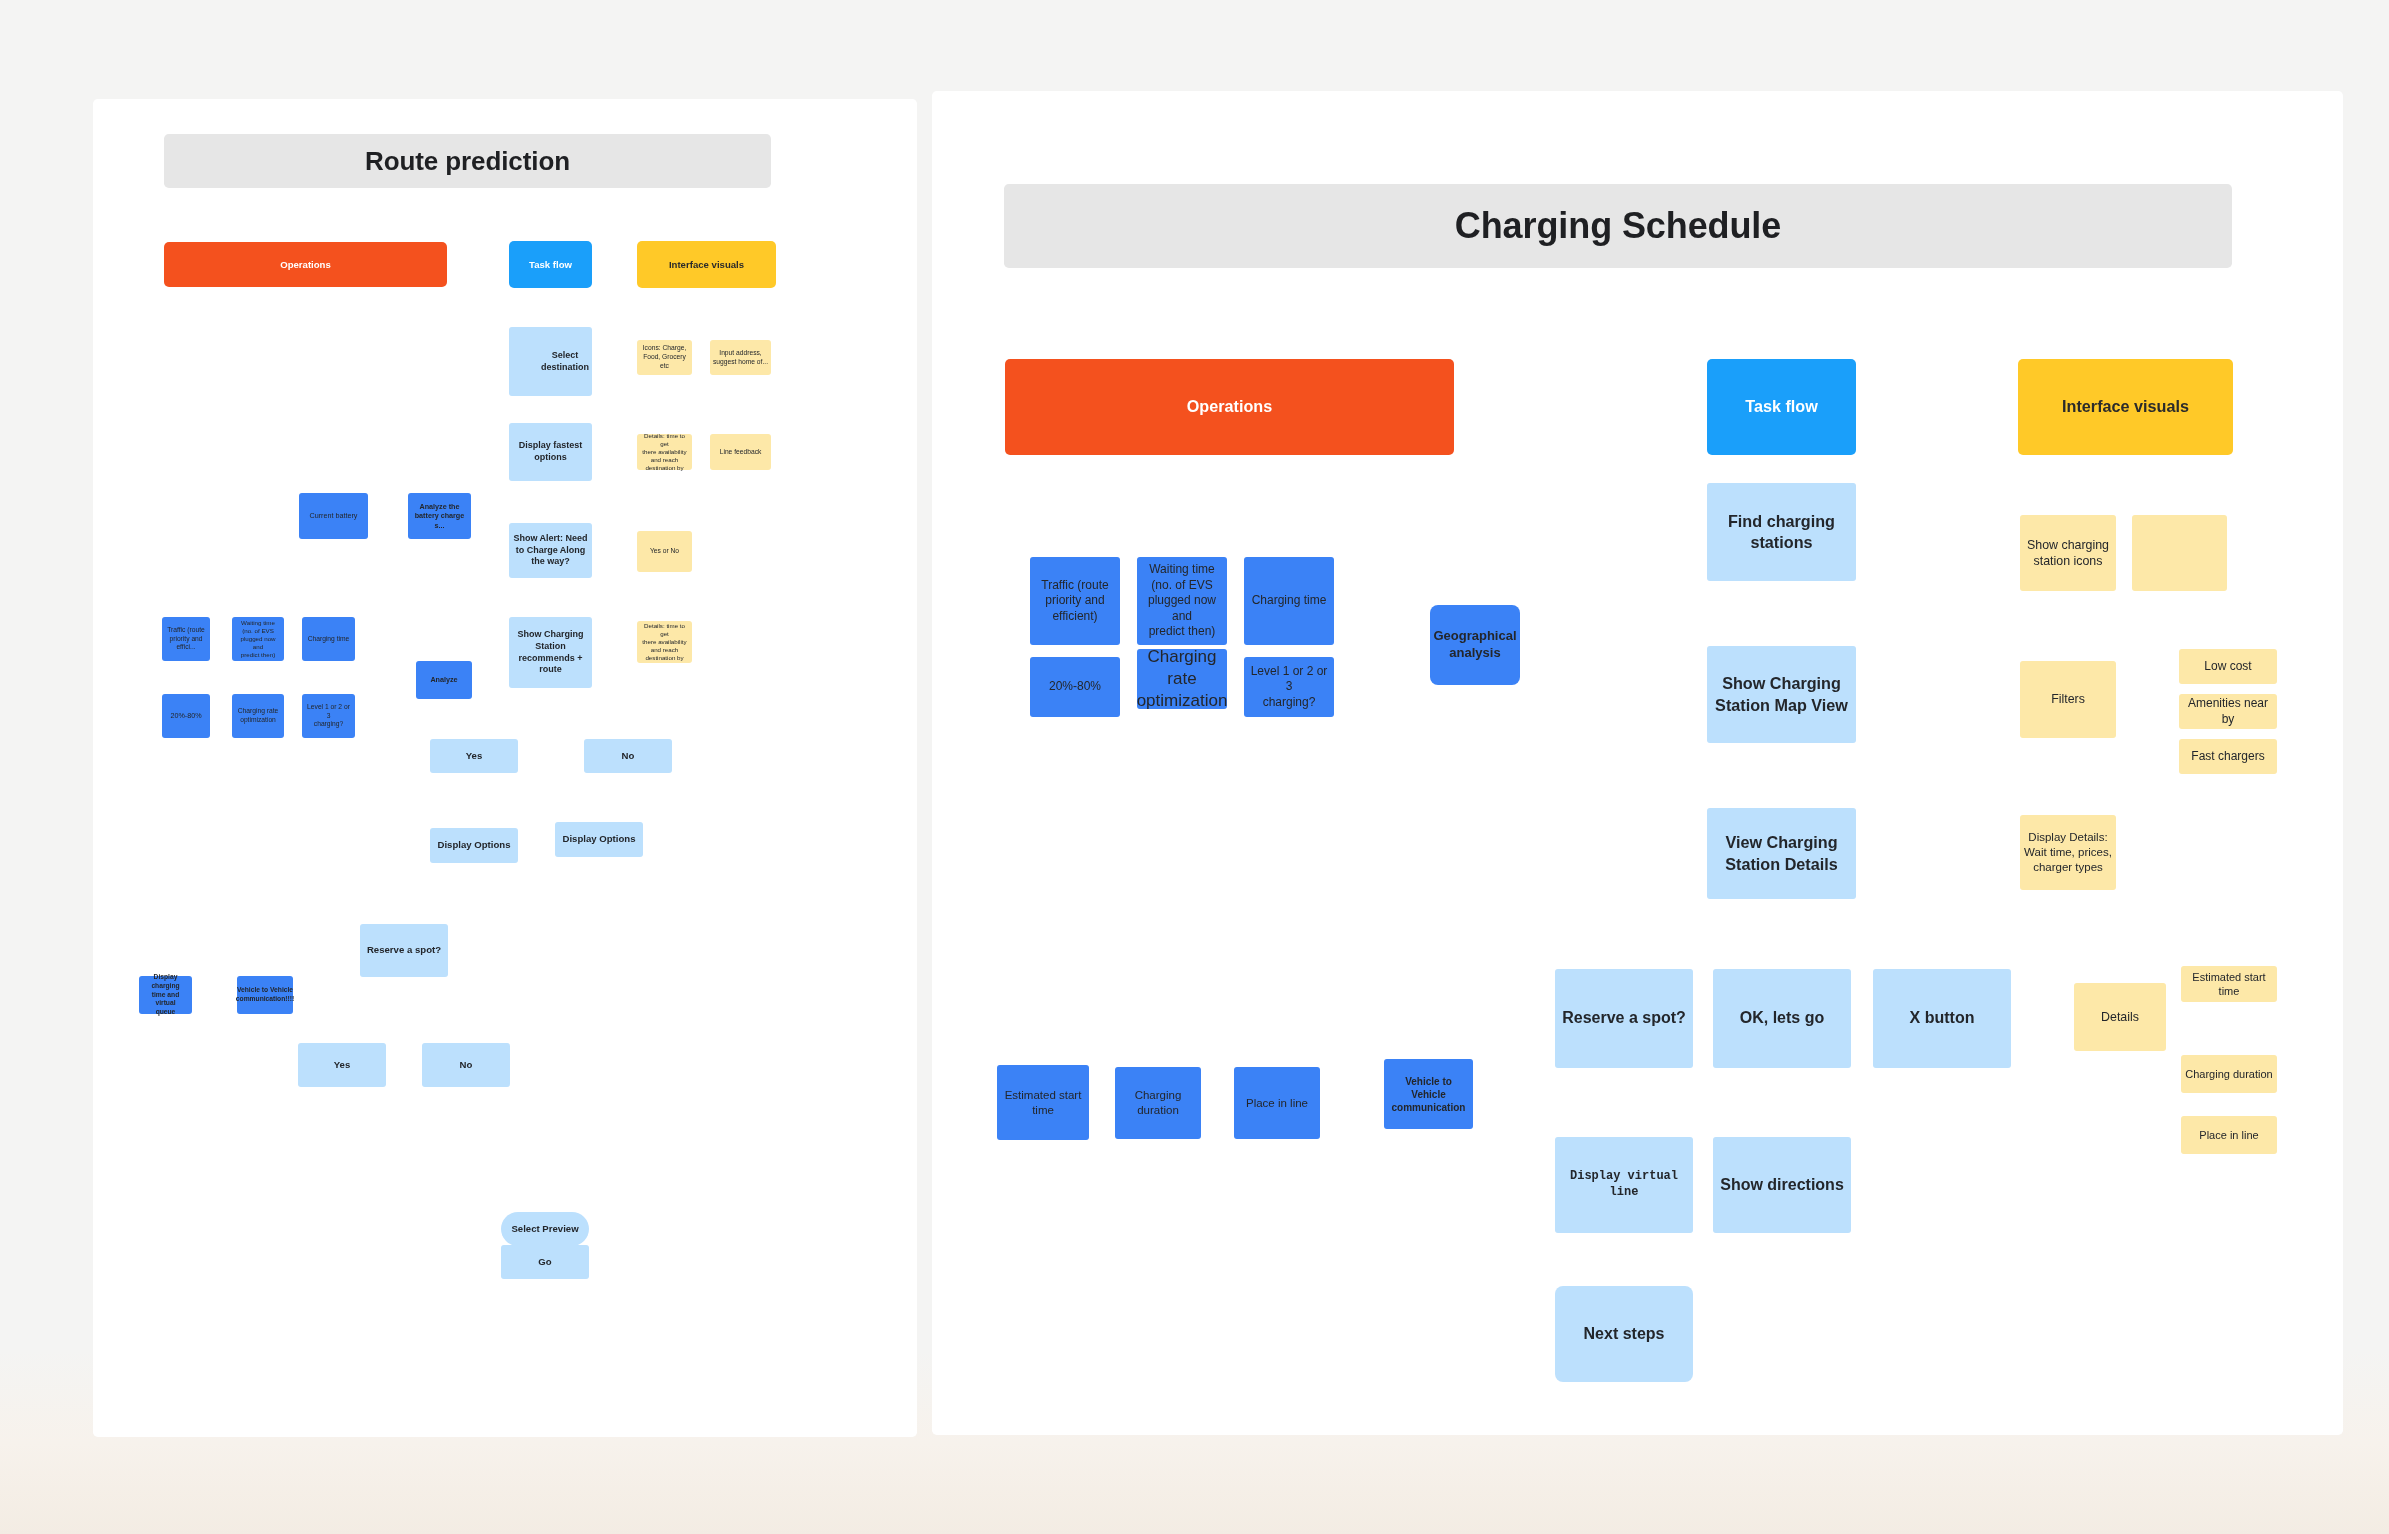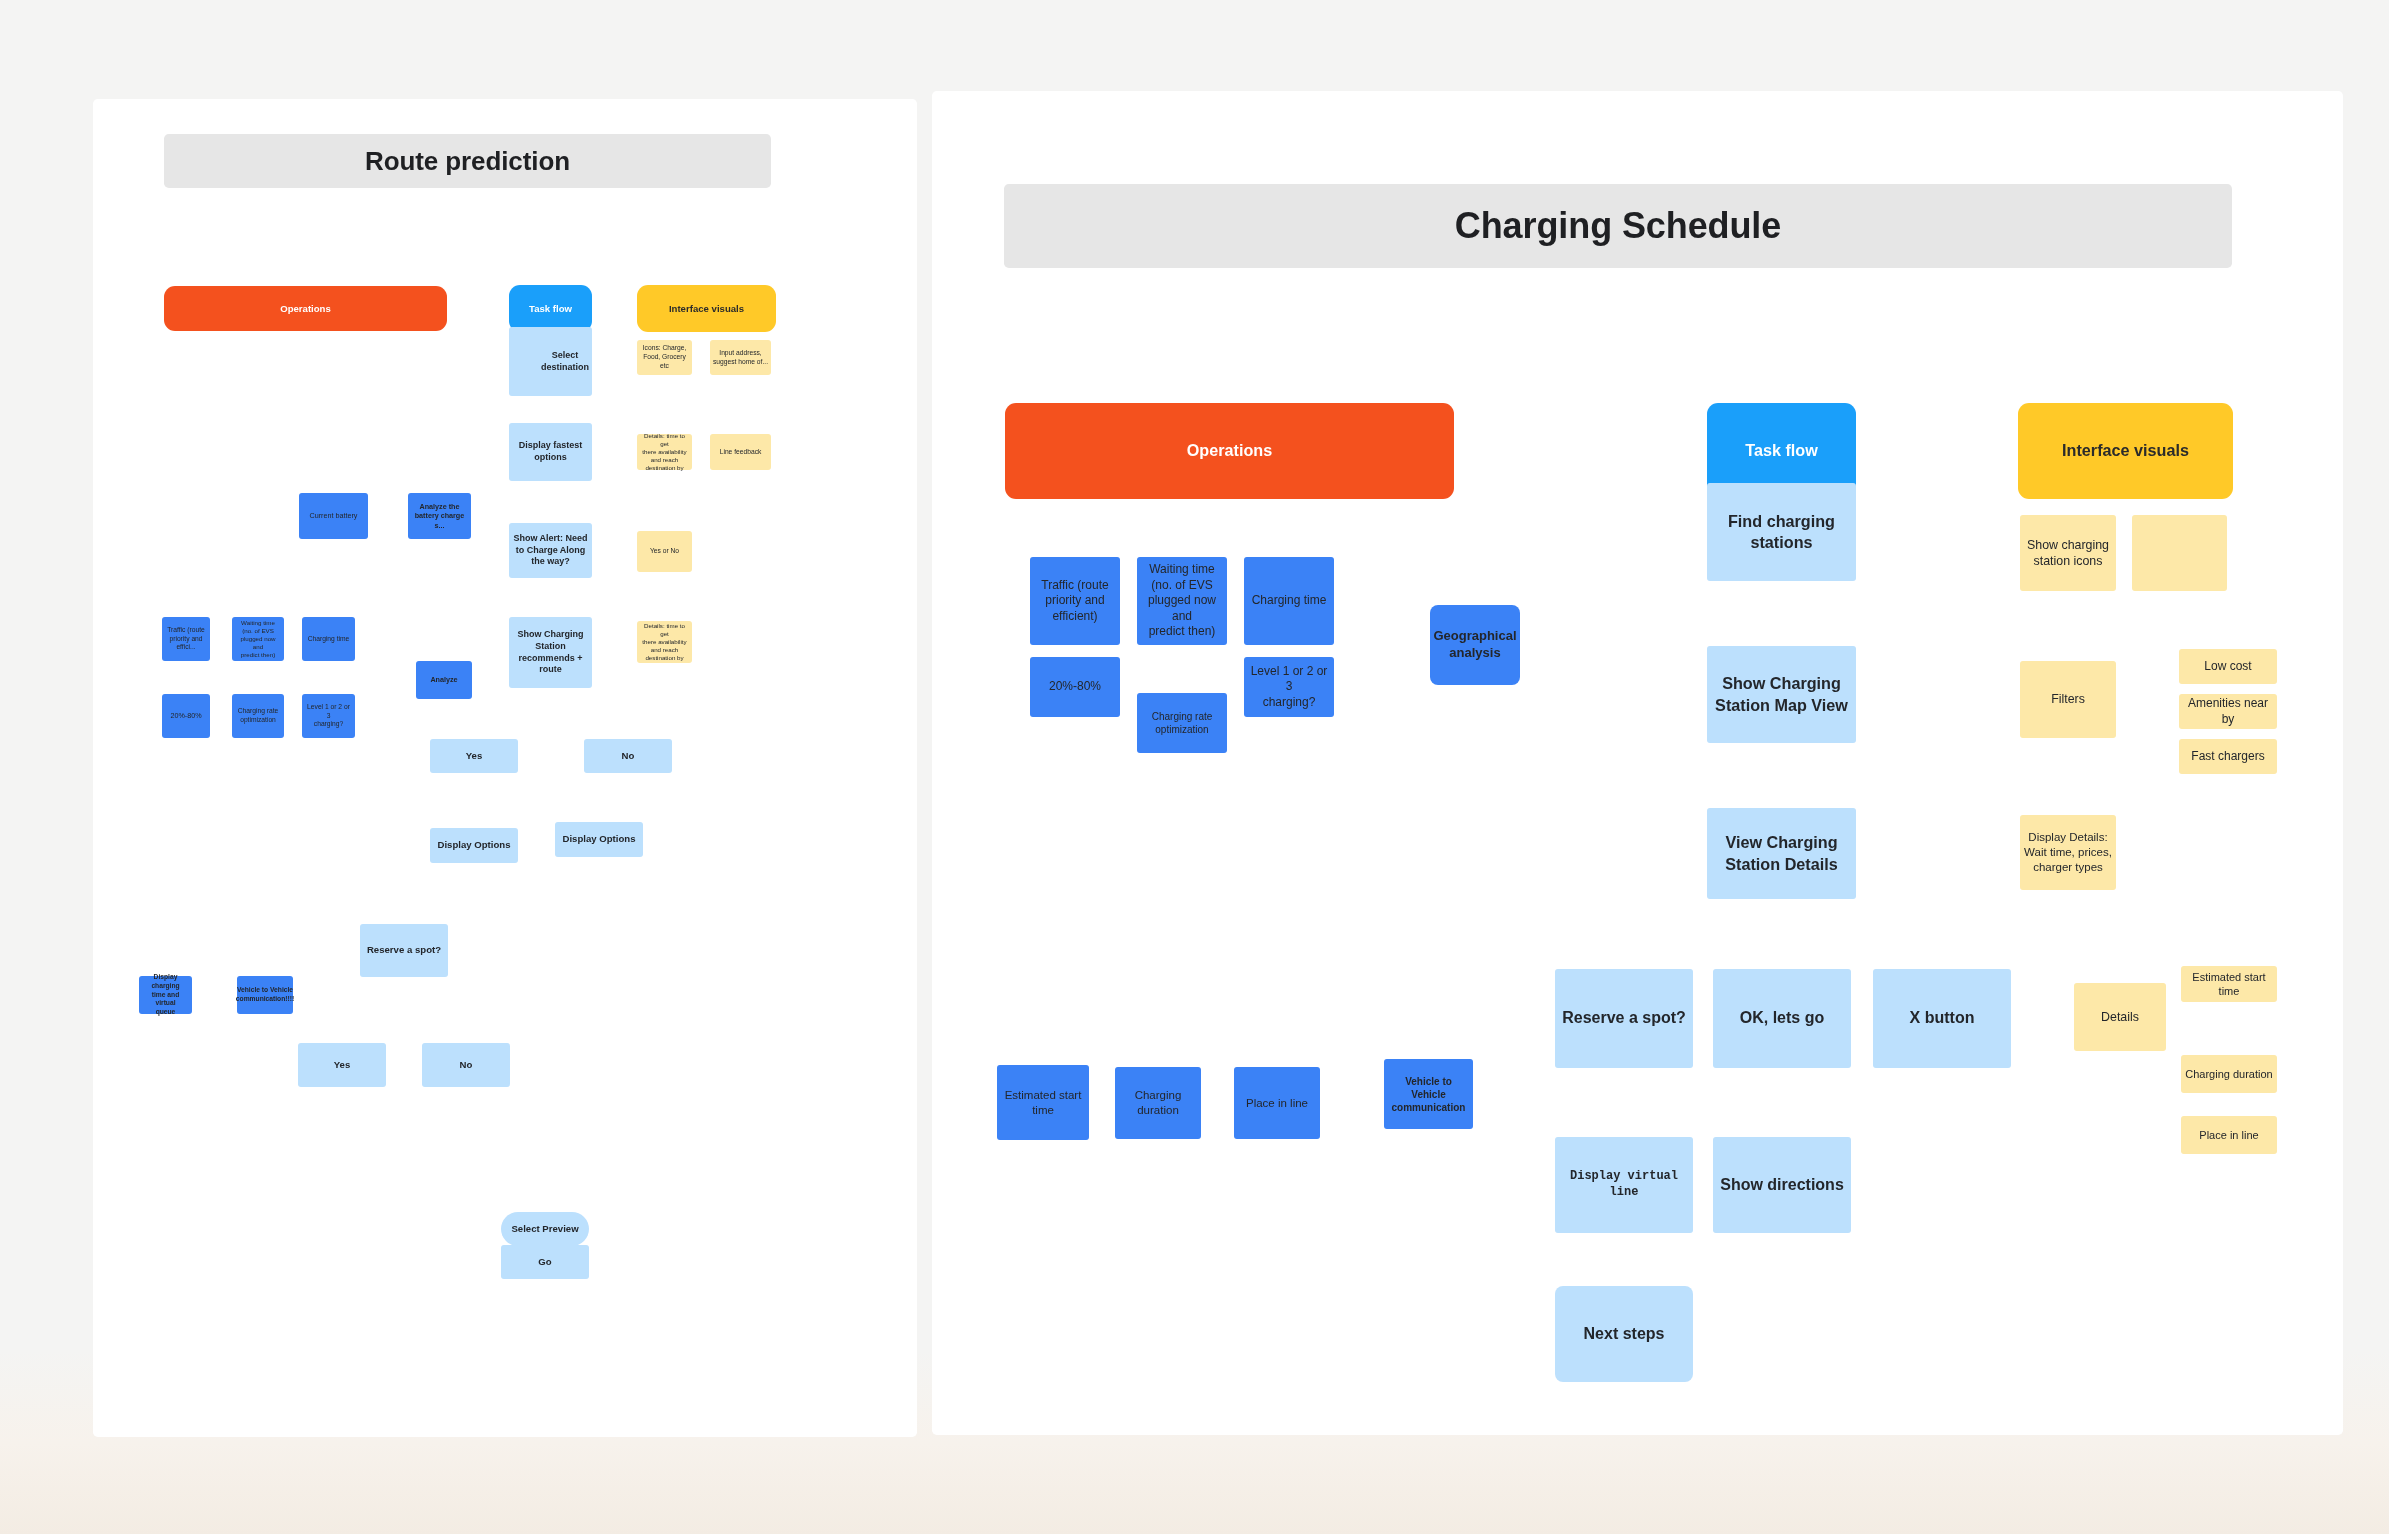--- a/index.html
+++ b/index.html
@@ -30,27 +30,26 @@
     color: #1f2023;
     font-weight: 700;
     letter-spacing: -0.1px;
   }
   #title-left  { left: 164px;  top: 134px; width: 607px; height: 54px; font-size: 26px; }
   #title-right { left: 1004px; top: 184px; width: 1228px; height: 84px; font-size: 36px; }
 
   
   .legend {
     position: absolute;
-    border-radius: 11px;
+    border-radius: 5px;
     display: flex; align-items: center; justify-content: center;
     text-align: center;
     font-weight: 700;
     line-height: 1.2;
     padding: 7px;
-    margin-top: 44px;
   }
   .legend.ops   { background: #f4511e; color: #ffffff; }
   .legend.task  { background: #1a9ffa; color: #ffffff; }
   .legend.iface { background: #ffc928; color: #2b2b2b; }
 
   
   .node {
     position: absolute;
     border-radius: 2.9px;
     display: flex; align-items: center; justify-content: center;
@@ -256,21 +255,21 @@
 priority and
 efficient)</div>
 <div class="node pink" style="left:1137px; top:557px; width:90px; height:88px; font-size:12px;">Waiting time
 (no. of EVS
 plugged now and
 predict then)</div>
 <div class="node pink" style="left:1244px; top:557px; width:90px; height:88px; font-size:12px;">Charging time</div>
 <div class="node pink bold" style="left:1430px; top:605px; width:90px; height:80px; font-size:13px;border-radius:8px;">Geographical
 analysis</div>
 <div class="node pink" style="left:1030px; top:657px; width:90px; height:60px; font-size:12px;">20%-80%</div>
-<div class="node pink" style="left:1137px; top:693px; width:90px; height:60px; font-size:10px;">Charging rate
+<div class="node pink" style="left:1137px; top:649px; width:90px; height:60px; font-size:17px;">Charging rate
 optimization</div>
 <div class="node pink" style="left:1244px; top:657px; width:90px; height:60px; font-size:12px;">Level 1 or 2 or 3
 charging?</div>
 
 <div class="node pink" style="left:997px; top:1065px; width:92px; height:75px; font-size:11.5px;">Estimated start
 time</div>
 <div class="node pink" style="left:1115px; top:1067px; width:86px; height:72px; font-size:11.5px;">Charging duration</div>
 <div class="node pink" style="left:1234px; top:1067px; width:86px; height:72px; font-size:11.5px;">Place in line</div>
 <div class="node pink bold" style="left:1384px; top:1059px; width:89px; height:70px; font-size:10px;">Vehicle to Vehicle
 communication</div>

